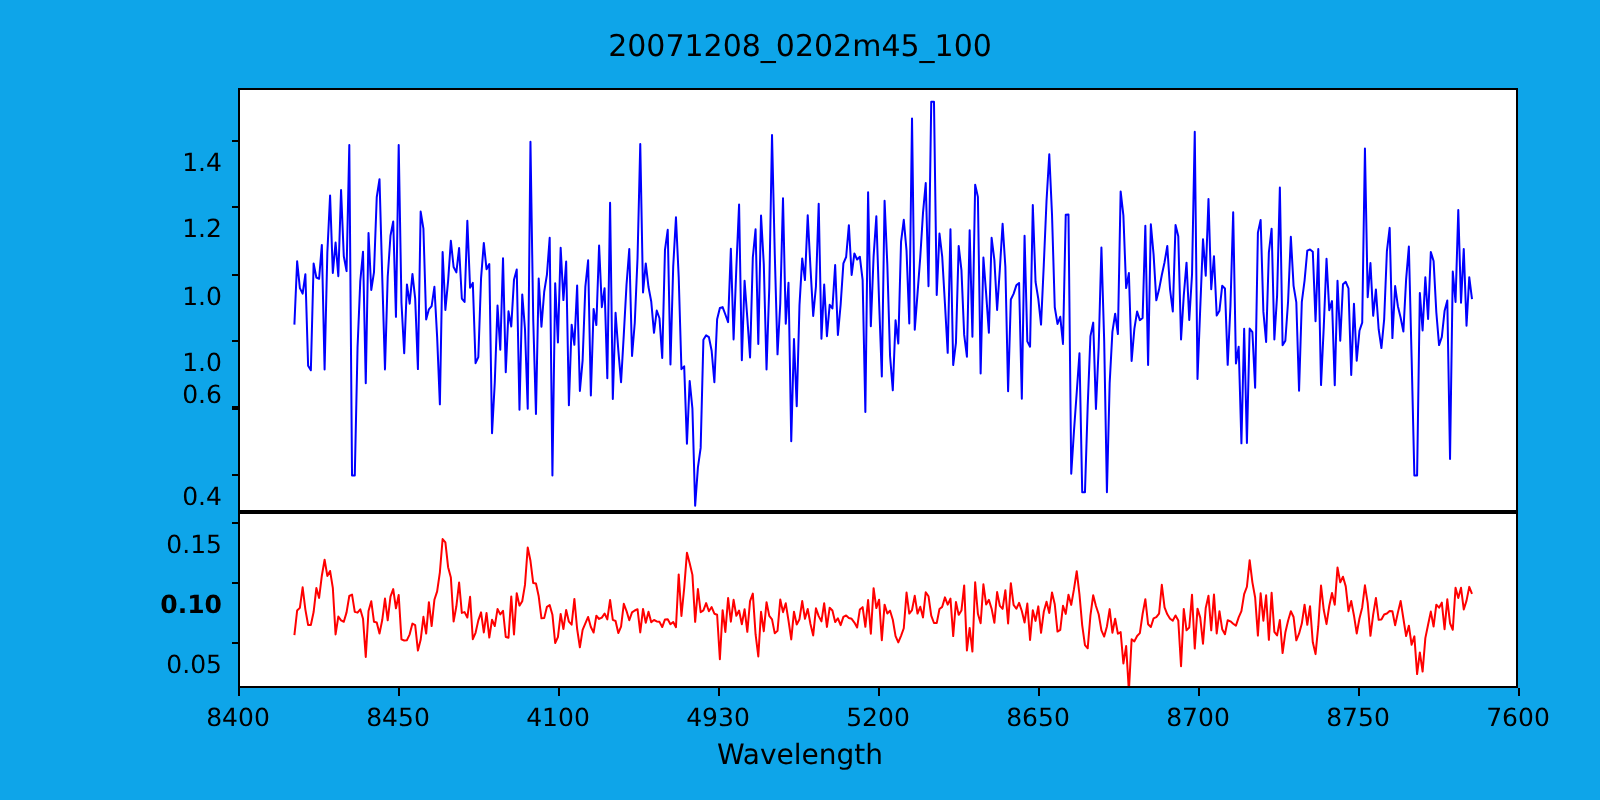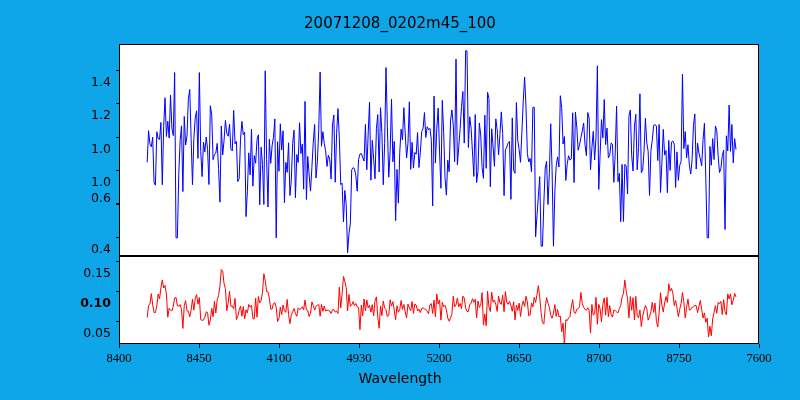--- a/index.html
+++ b/index.html
@@ -34,21 +34,21 @@
   .tick-mark{position:absolute;background:#000000;}
   .tick-y{width:3.5px;height:1.1px;}
   .tick-x{width:1.1px;height:3.5px;}
 
   
   .tick-label{
     position:absolute;font-size:12.5px;color:#000000;
     white-space:nowrap;
   }
   .tick-label-y{text-align:right;transform:translateY(-50%);margin-top:11px;}
-  .tick-label-x{text-align:left;transform:translateX(-50%);font-family:Liberation Serif, serif;}
+  .tick-label-x{text-align:left;transform:translateX(-50%);}
 
   
   .axis-title{position:absolute;font-size:14px;color:#000000;white-space:nowrap;}
   #ylabel-spectrum{
     left:0px;top:150px;width:0;
     transform:rotate(-90deg) translate(-50%,0);
     transform-origin:left top;
   }
   #ylabel-error{
     left:0px;top:300px;width:0;

